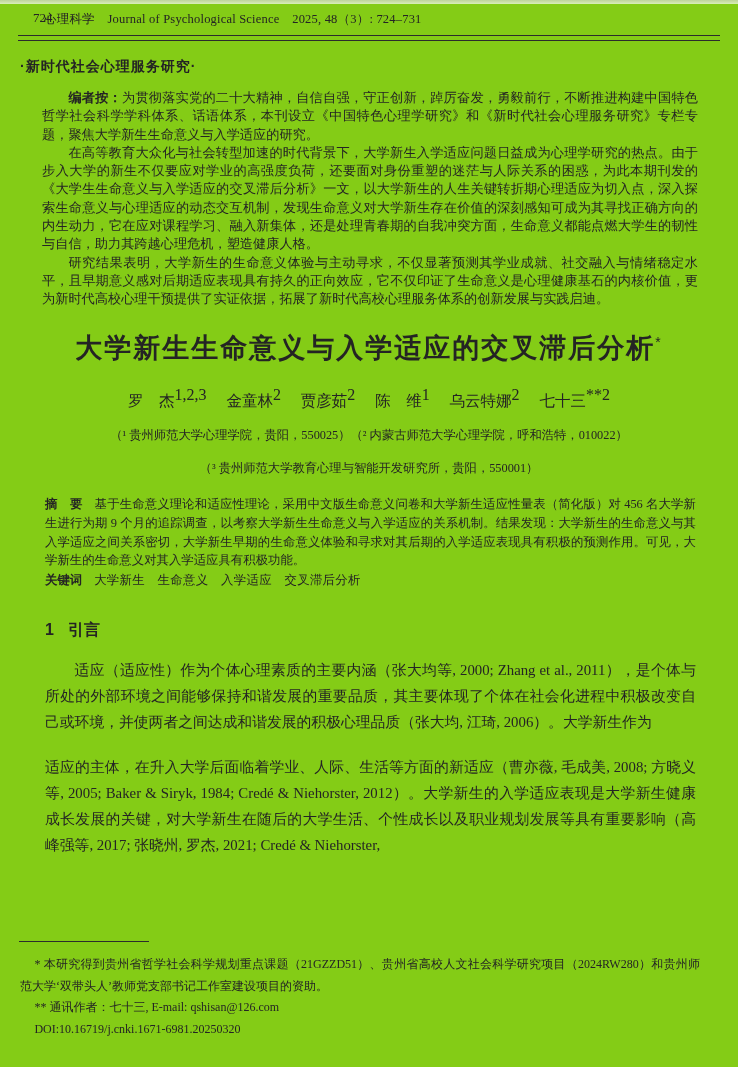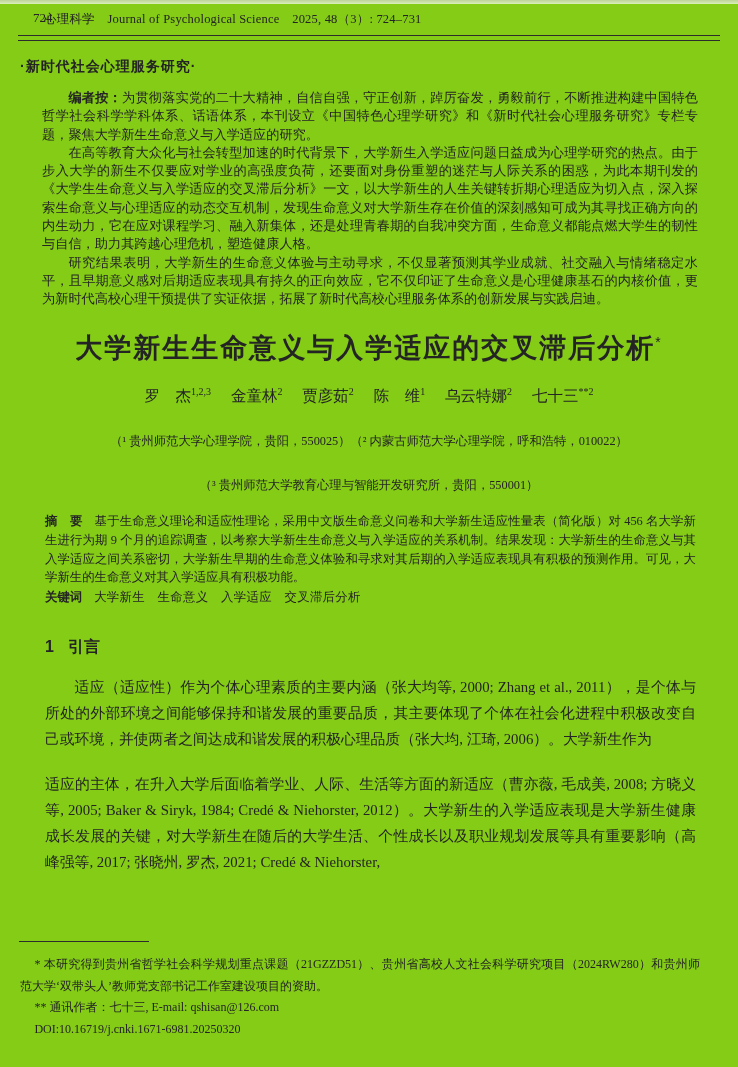--- a/index.html
+++ b/index.html
@@ -21,22 +21,22 @@
   .editor { margin:13px 40px 0 42px; font-size:13.2px; line-height:18.3px;
     text-align:justify; }
   .editor p { margin:0; text-indent:2em; }
   .editor .ed-label { font-weight:bold; }
   .title { margin:21px 30px 0 30px; text-align:center;
     font-family:"Liberation Sans","DejaVu Sans",sans-serif;
     font-weight:700; font-size:27px; letter-spacing:2px; }
   .title sup { font-size:14px; font-weight:400; }
   .authors { margin-top:20px; text-align:center; font-size:15.5px; }
   .author { margin:0 8px; white-space:nowrap; }
-  .author sup { font-size:10px; }
-  .affil { text-align:center; font-size:12.3px; margin-top:24px; line-height:20px; }
+  .author sup { font-size:16px; }
+  .affil { text-align:center; font-size:12.3px; margin-top:13px; line-height:20px; }
   .abstract-block { margin:17px 42px 0 45px; font-size:12.4px; line-height:18.9px;
     text-align:justify; }
   .abs-label, .kw-label { font-family:"Liberation Sans","DejaVu Sans",sans-serif;
     font-weight:bold; margin-right:12px; }
   .kw-line { margin-top:1px; }
   .kw-text { letter-spacing:.3px; }
   .main { display:flex; gap:19px; margin:24px 42px 0 45px;flex-direction:column; }
   .col { flex:1 1 0; font-size:14.8px; line-height:26px; text-align:justify; }
   .intro-heading { font-family:"Liberation Sans","DejaVu Sans",sans-serif;
     font-weight:bold; font-size:16px; margin:3px 0 14px 0; }

